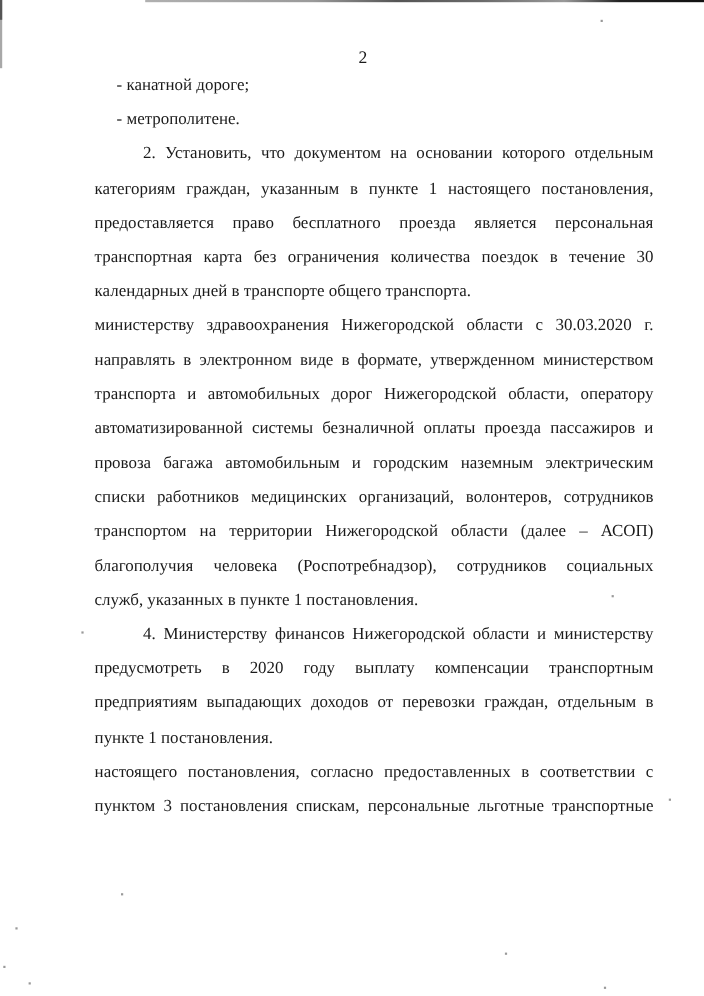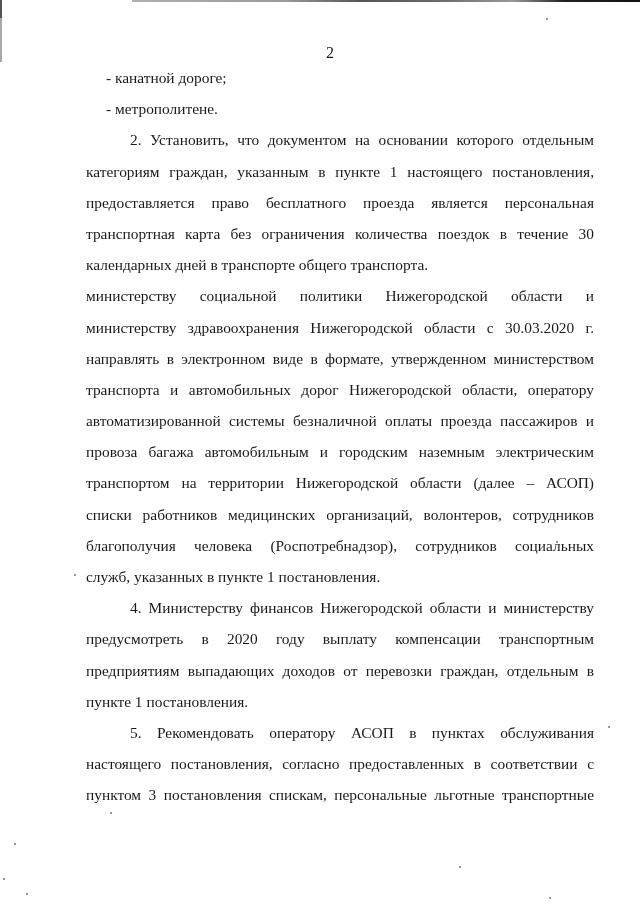--- a/index.html
+++ b/index.html
@@ -93,41 +93,39 @@
 
   <div>
     <span class="line justify indent">2. Установить, что документом на основании которого отдельным</span>
     <span class="line justify">категориям граждан, указанным в пункте 1 настоящего постановления,</span>
     <span class="line justify">предоставляется  право бесплатного проезда является персональная</span>
     <span class="line justify">транспортная карта без ограничения  количества поездок в течение 30</span>
     <span class="line">календарных дней в транспорте общего транспорта.</span>
   </div>
 
   <div>
-    <span class="line justify">министерству социальной политики Нижегородской области и</span>
     <span class="line justify">министерству здравоохранения Нижегородской области с 30.03.2020 г.</span>
     <span class="line justify">направлять в электронном виде в формате, утвержденном министерством</span>
     <span class="line justify">транспорта и автомобильных дорог Нижегородской области, оператору</span>
     <span class="line justify">автоматизированной системы безналичной оплаты проезда пассажиров и</span>
     <span class="line justify">провоза багажа автомобильным и городским наземным электрическим</span>
+    <span class="line justify">списки работников медицинских организаций, волонтеров,  сотрудников</span>
     <span class="line justify">транспортом на территории Нижегородской области  (далее – АСОП)</span>
-    <span class="line justify">списки работников медицинских организаций, волонтеров,  сотрудников</span>
     <span class="line justify">благополучия  человека (Роспотребнадзор), сотрудников социальных</span>
     <span class="line">служб, указанных в пункте 1 постановления.</span>
   </div>
 
   <div>
     <span class="line justify indent">4. Министерству финансов Нижегородской области и министерству</span>
     <span class="line justify">предусмотреть в 2020 году выплату компенсации транспортным</span>
     <span class="line justify">предприятиям выпадающих доходов от перевозки граждан, отдельным в</span>
     <span class="line">пункте 1 постановления.</span>
   </div>
 
   <div>
-    <span class="line justify indent">5. Рекомендовать оператору АСОП в пунктах обслуживания</span>
     <span class="line justify">настоящего постановления, согласно предоставленных в соответствии с</span>
     <span class="line justify">пунктом 3 постановления спискам, персональные льготные транспортные</span>
 
   </div>
 </div>
 
 <div class="dot" style="top:18px;left:546px;"></div>
 <div class="dot" style="top:574px;left:74px;"></div>
 <div class="dot" style="top:541px;left:556px;"></div>
 <div class="dot" style="top:726px;left:608px;"></div>

